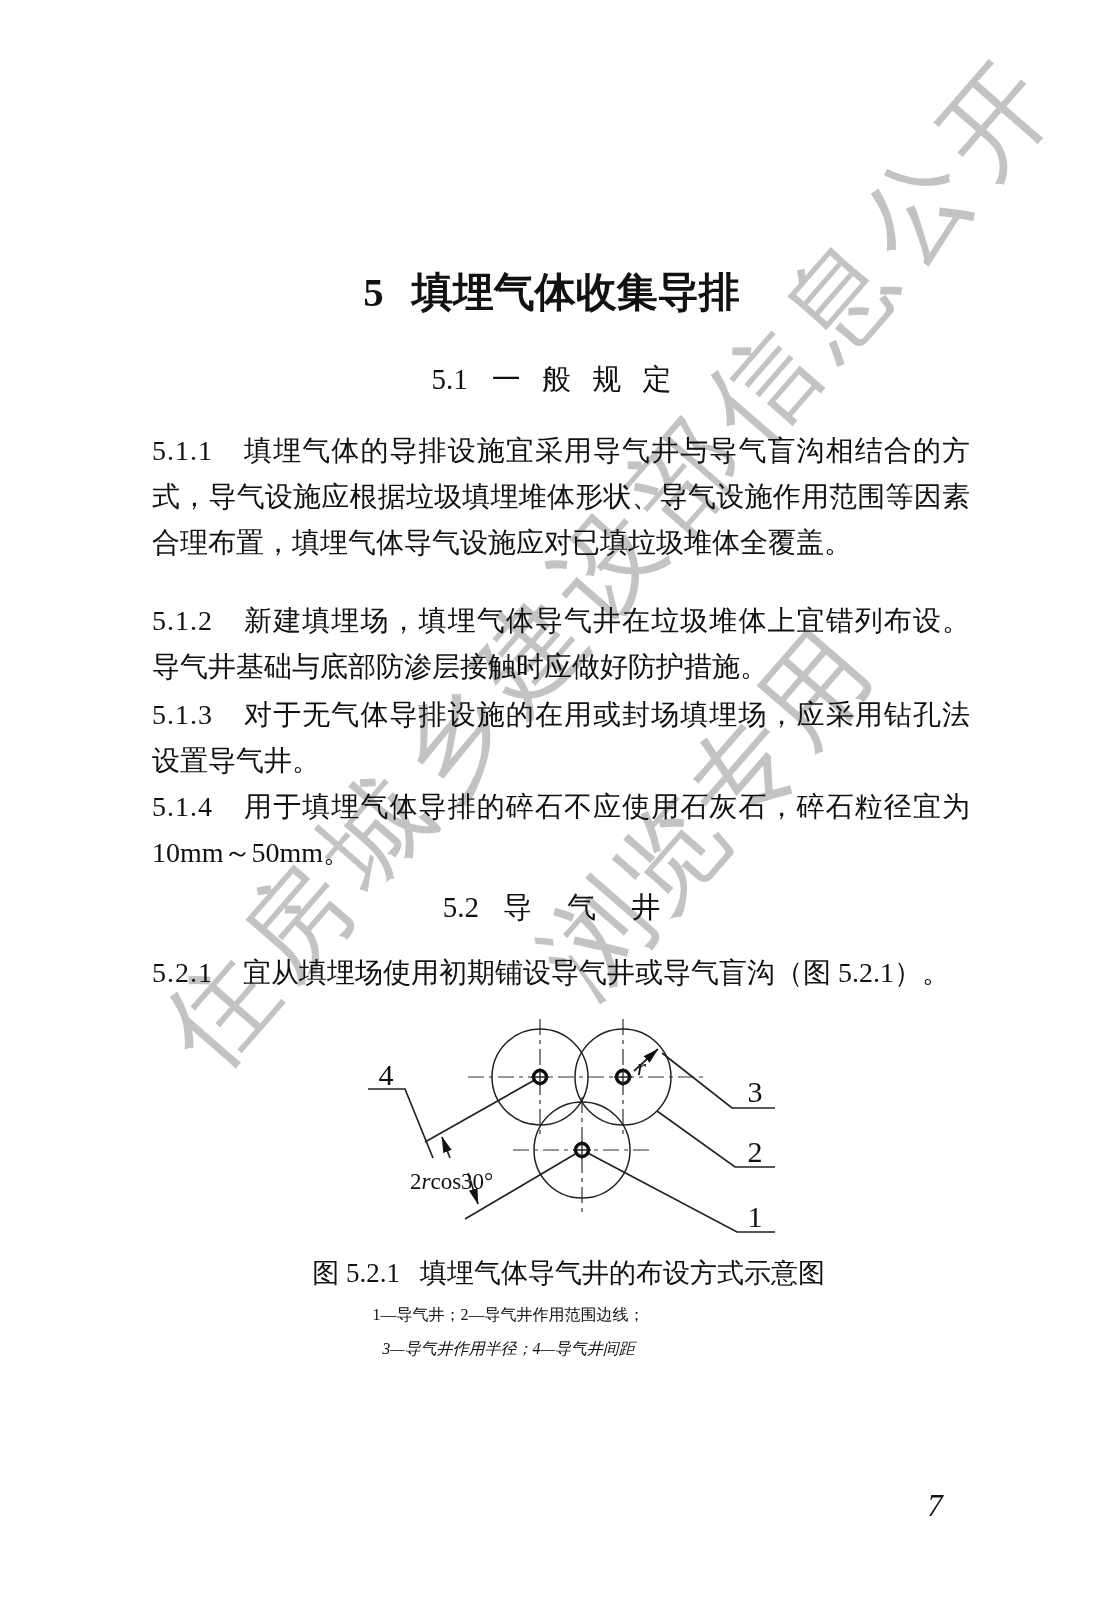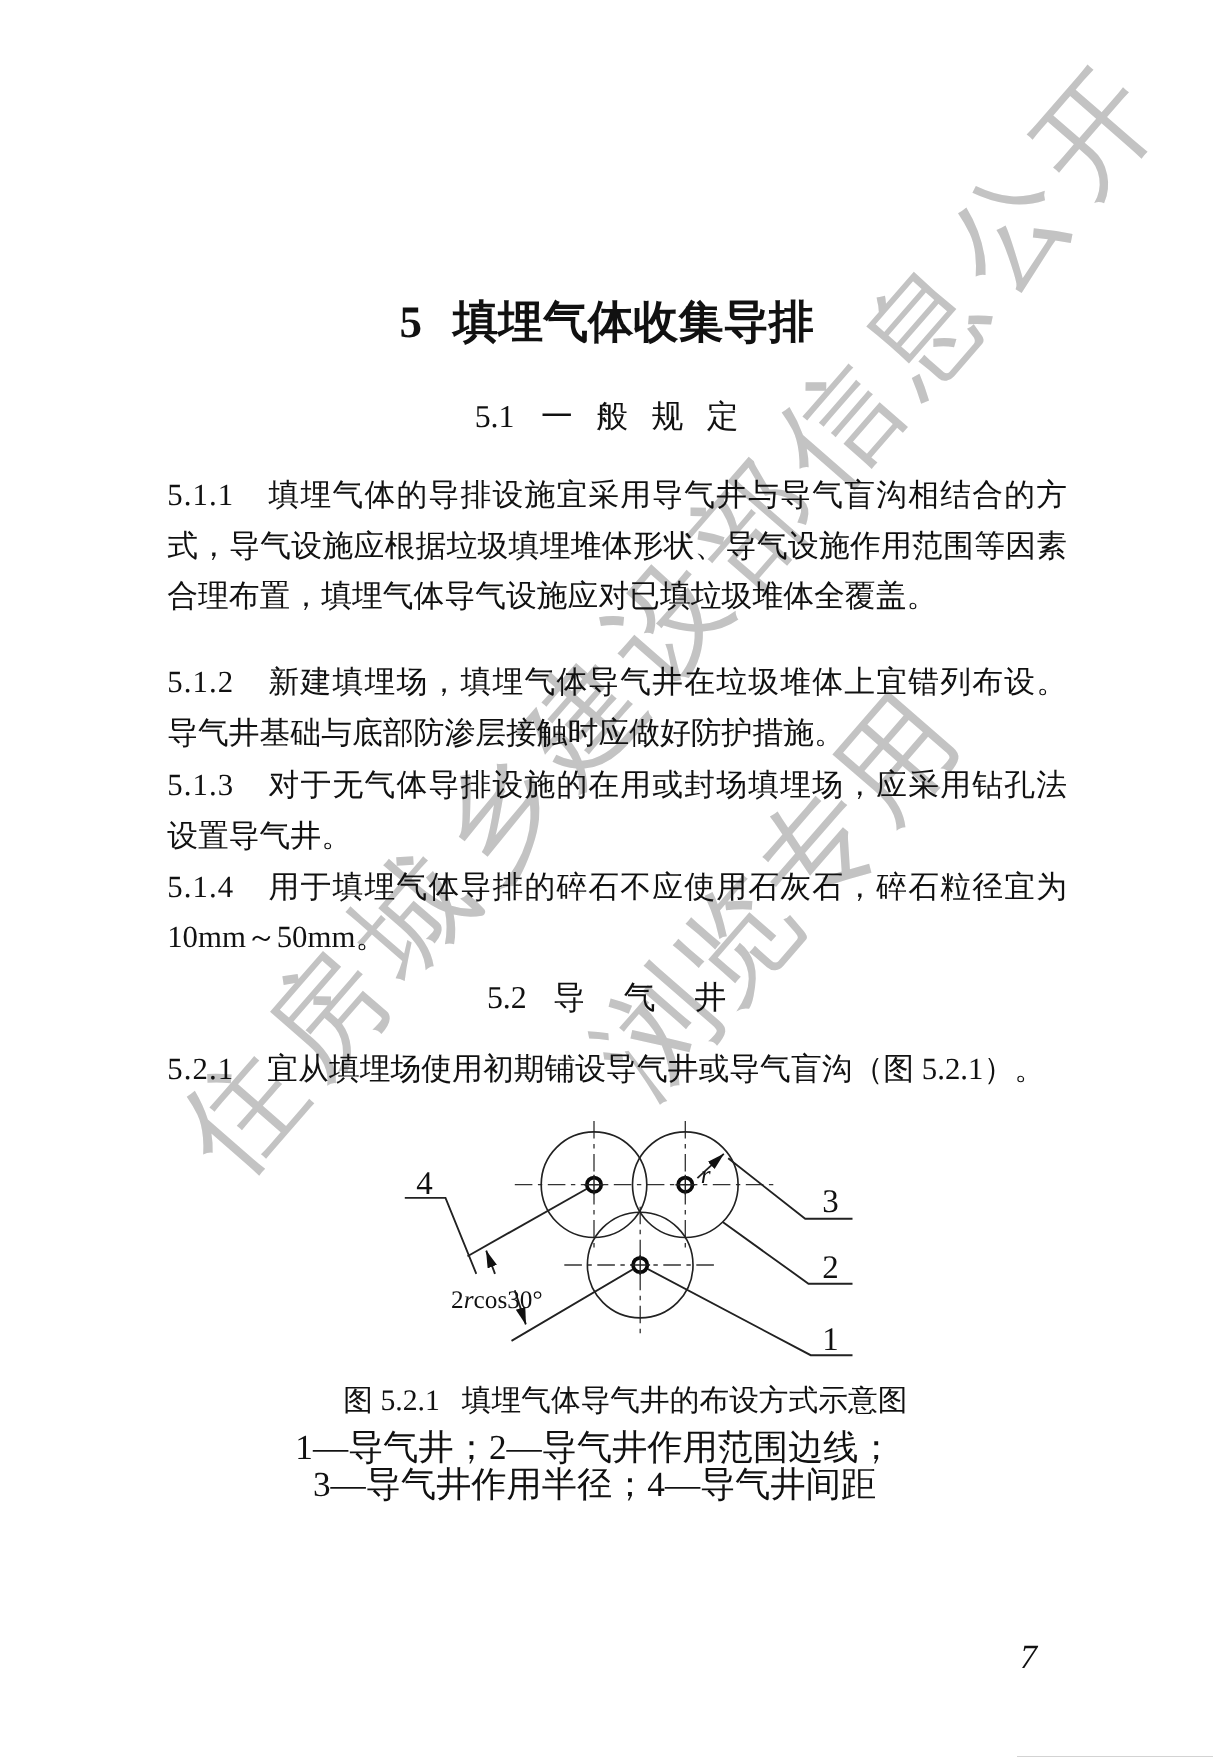--- a/index.html
+++ b/index.html
@@ -45,21 +45,21 @@
     text-align:justify;margin:0;
   }
   .cnum{font-weight:normal;margin-right:30px;letter-spacing:1px;}
   .fig-caption{
     position:absolute;left:0;top:1256px;width:1103px;text-align:center;
     font-size:27px;line-height:34px;padding-left:17px;
   }
   .fig-caption .num{margin-right:20px;}
   .fig-legend{
     position:absolute;left:0;width:1017px;text-align:center;
-    font-size:32px;line-height:30px;padding-left:32px;
+    font-size:16px;line-height:30px;
   }
   .page-number{
     position:absolute;left:905px;top:1488px;width:60px;
     font-size:31px;font-style:italic;text-align:center;
   }
   
   .fig-wrap{position:absolute;left:350px;top:1005px;width:440px;height:240px;}
   .fig-wrap svg{display:block;}
   .cl{stroke:#333;stroke-width:1.2;fill:none;stroke-dasharray:16 5 4 5;}
   .rng{stroke:#222;stroke-width:1.5;fill:none;}
@@ -155,18 +155,18 @@
         <text class="figlbl" x="405" y="222" text-anchor="middle">1</text>
         <text class="figdim it" x="287" y="70">r</text>
         <text class="figdim" x="60" y="184"><tspan>2</tspan><tspan class="it">r</tspan><tspan>cos30°</tspan></text>
       </svg>
     </div>
 
     <div class="fig-caption">
       <span class="num">图 5.2.1</span><span>填埋气体导气井的布设方式示意图</span>
     </div>
     <div class="fig-legend" style="top:1300px;">1—导气井；2—导气井作用范围边线；</div>
-    <div class="fig-legend" style="top:1334px;">3—导气井作用半径；4—导气井间距</div>
+    <div class="fig-legend" style="top:1334px;font-style:italic;">3—导气井作用半径；4—导气井间距</div>
 
     <div class="page-number">7</div>
 
   </div>
 </div>
 
 </body></html>

